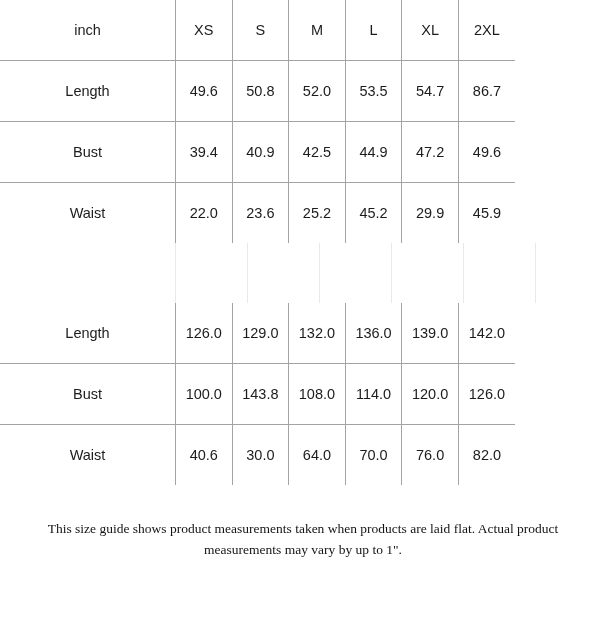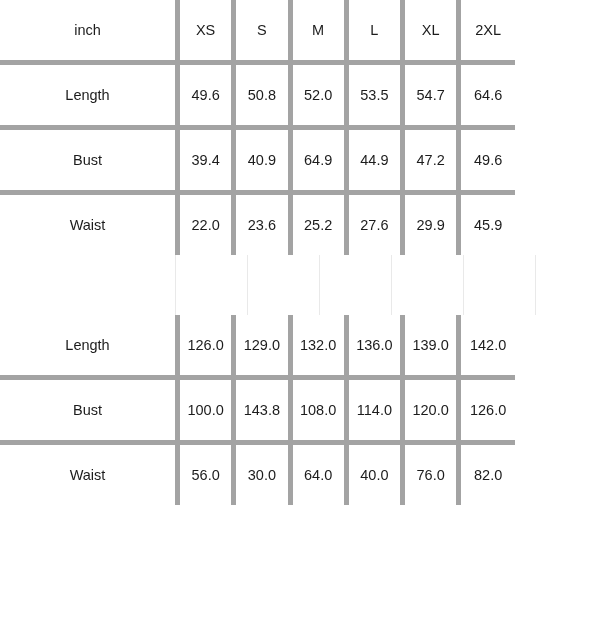--- a/index.html
+++ b/index.html
@@ -20,21 +20,21 @@
     height: 639px;
     box-sizing: border-box;
   }
   table.size-table {
     width: 515px;
     border-collapse: collapse;
     table-layout: fixed;
   }
   table.size-table td,
   table.size-table th {
-    border: 5px solid #a3a3a3;
+    border: 1px solid #a3a3a3;
     text-align: center;
     vertical-align: middle;
     font-weight: normal;
     font-size: 14.5px;
     color: #1c1c1c;
     height: 60px;
     padding: 0;
   }
   table.size-table td:first-child,
   table.size-table th:first-child {
@@ -100,37 +100,37 @@
       <td>XL</td>
       <td>2XL</td>
     </tr>
     <tr>
       <td class="unit-cell label-cell">Length</td>
       <td>49.6</td>
       <td>50.8</td>
       <td>52.0</td>
       <td>53.5</td>
       <td>54.7</td>
-      <td>64.6</td>
+      <td>86.7</td>
     </tr>
     <tr>
       <td class="unit-cell label-cell">Bust</td>
       <td>39.4</td>
       <td>40.9</td>
-      <td>64.9</td>
+      <td>42.5</td>
       <td>44.9</td>
       <td>47.2</td>
       <td>49.6</td>
     </tr>
     <tr>
       <td class="unit-cell label-cell">Waist</td>
       <td>22.0</td>
       <td>23.6</td>
       <td>25.2</td>
-      <td>27.6</td>
+      <td>45.2</td>
       <td>29.9</td>
       <td>45.9</td>
     </tr>
   </tbody>
     </table>
 
   <div class="spacer">
     <div class="divider" style="left:175px;"></div>
     <div class="divider" style="left:247px;"></div>
     <div class="divider" style="left:319px;"></div>
@@ -154,24 +154,25 @@
       <td class="unit-cell label-cell">Bust</td>
       <td>100.0</td>
       <td>143.8</td>
       <td>108.0</td>
       <td>114.0</td>
       <td>120.0</td>
       <td>126.0</td>
     </tr>
     <tr>
       <td class="unit-cell label-cell">Waist</td>
-      <td>56.0</td>
+      <td>40.6</td>
       <td>30.0</td>
       <td>64.0</td>
-      <td>40.0</td>
+      <td>70.0</td>
       <td>76.0</td>
       <td>82.0</td>
     </tr>
   </tbody>
     </table>
 
+  <div class="note">This size guide shows product measurements taken when products are laid flat. Actual product measurements may vary by up to 1".</div>
 
 </div>
 
 </body></html>

